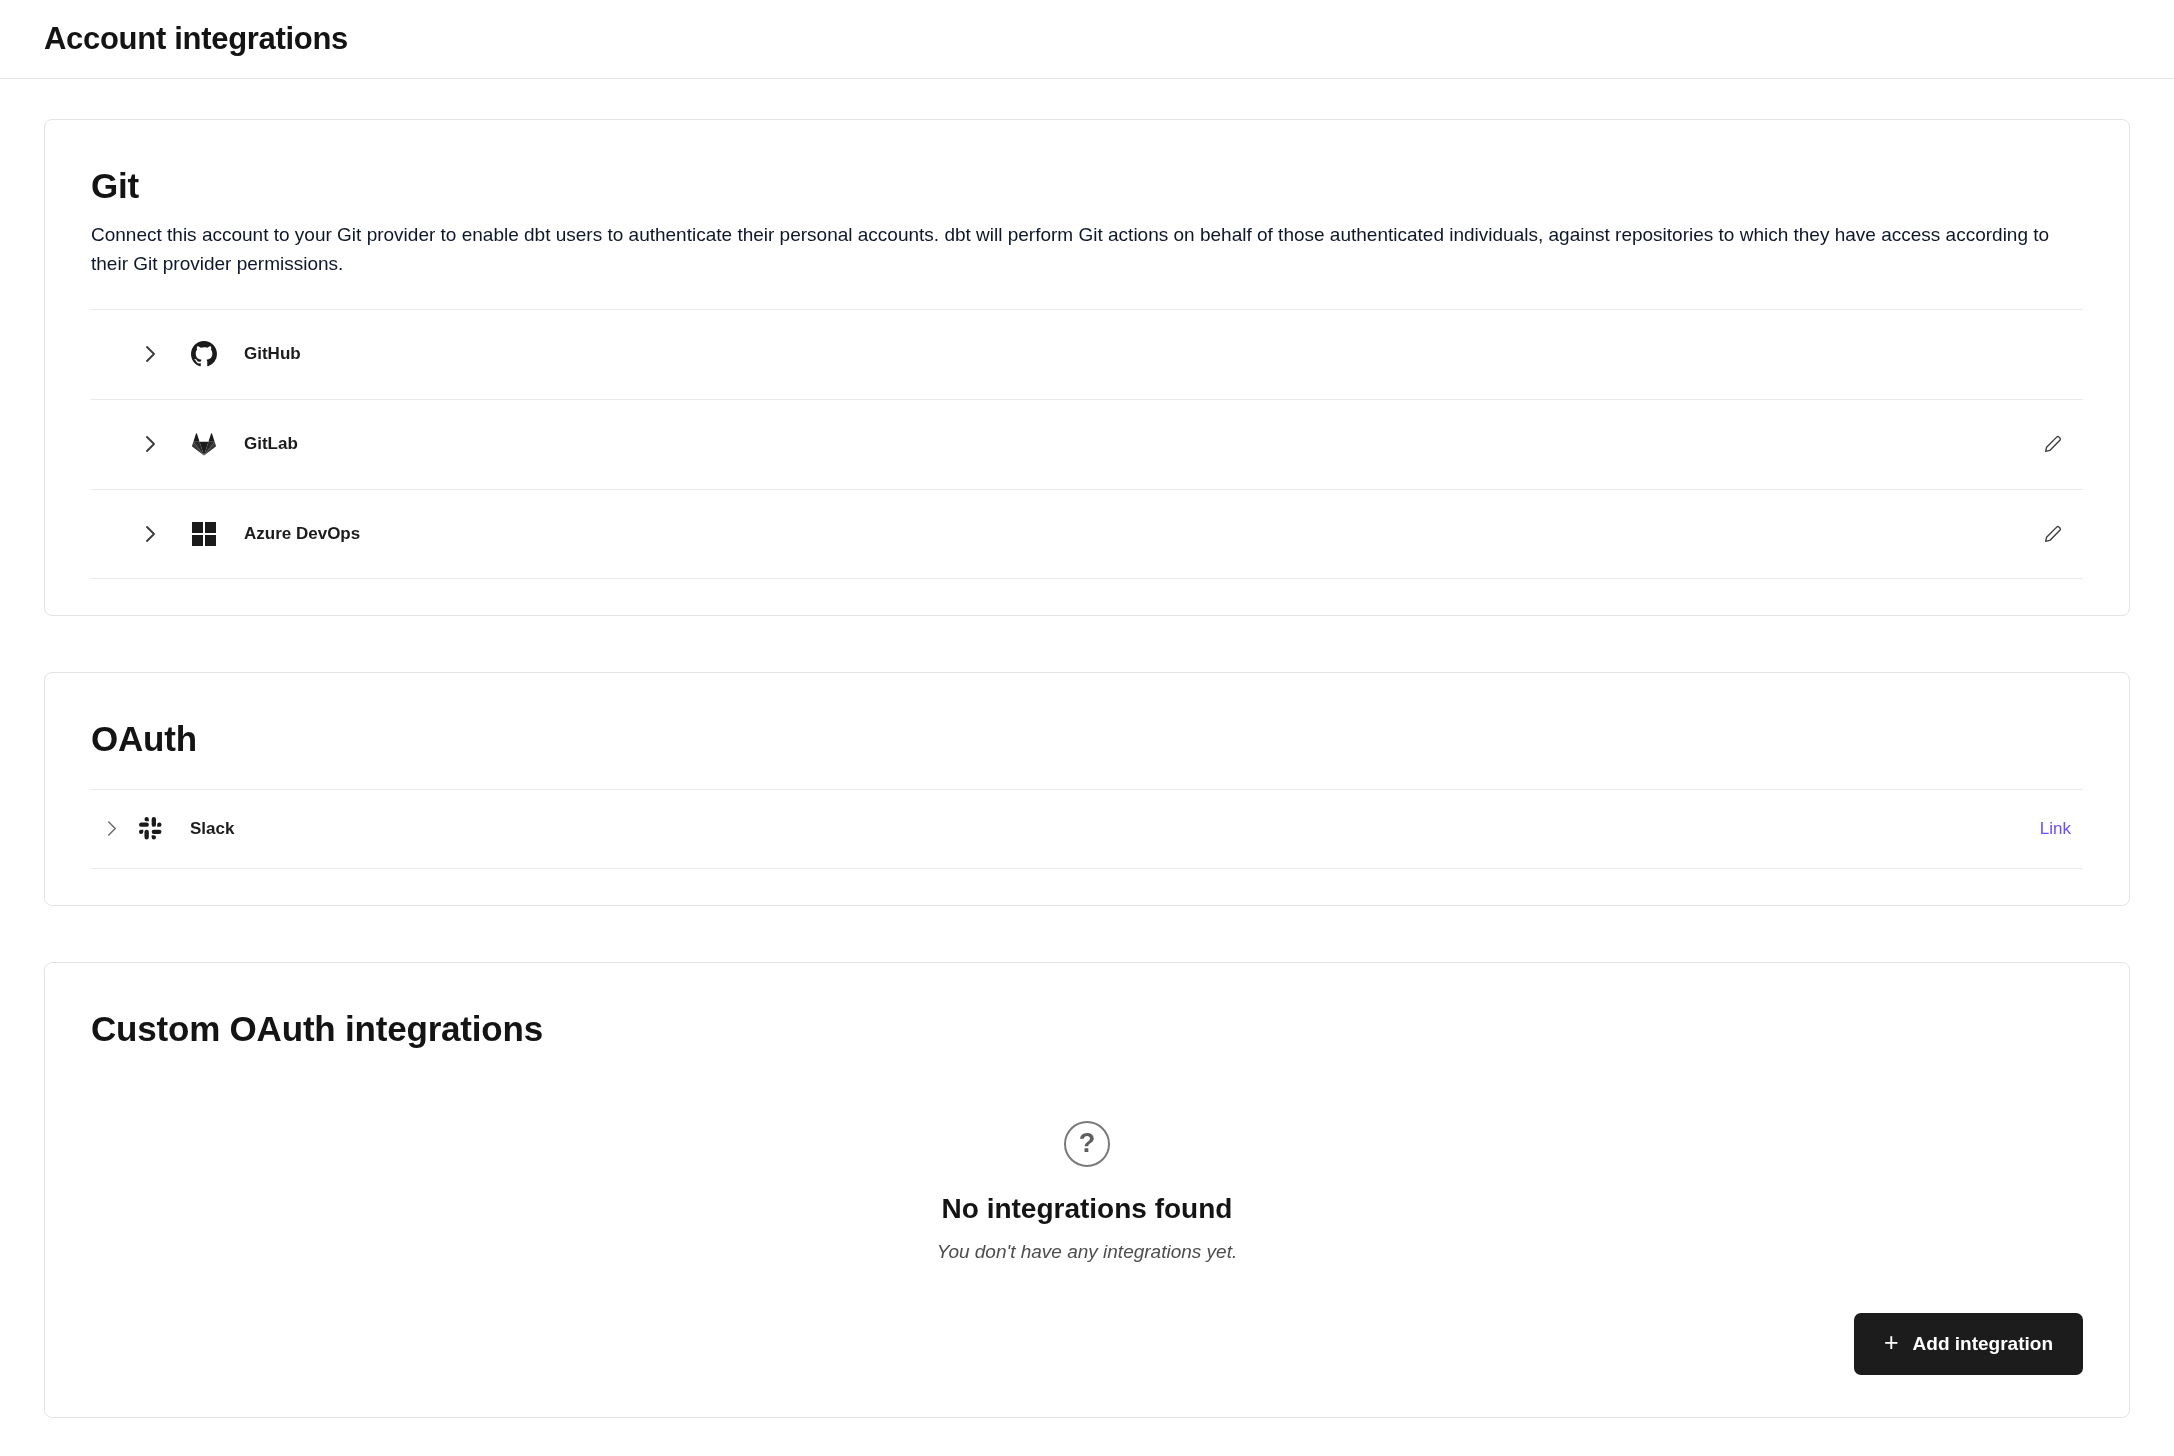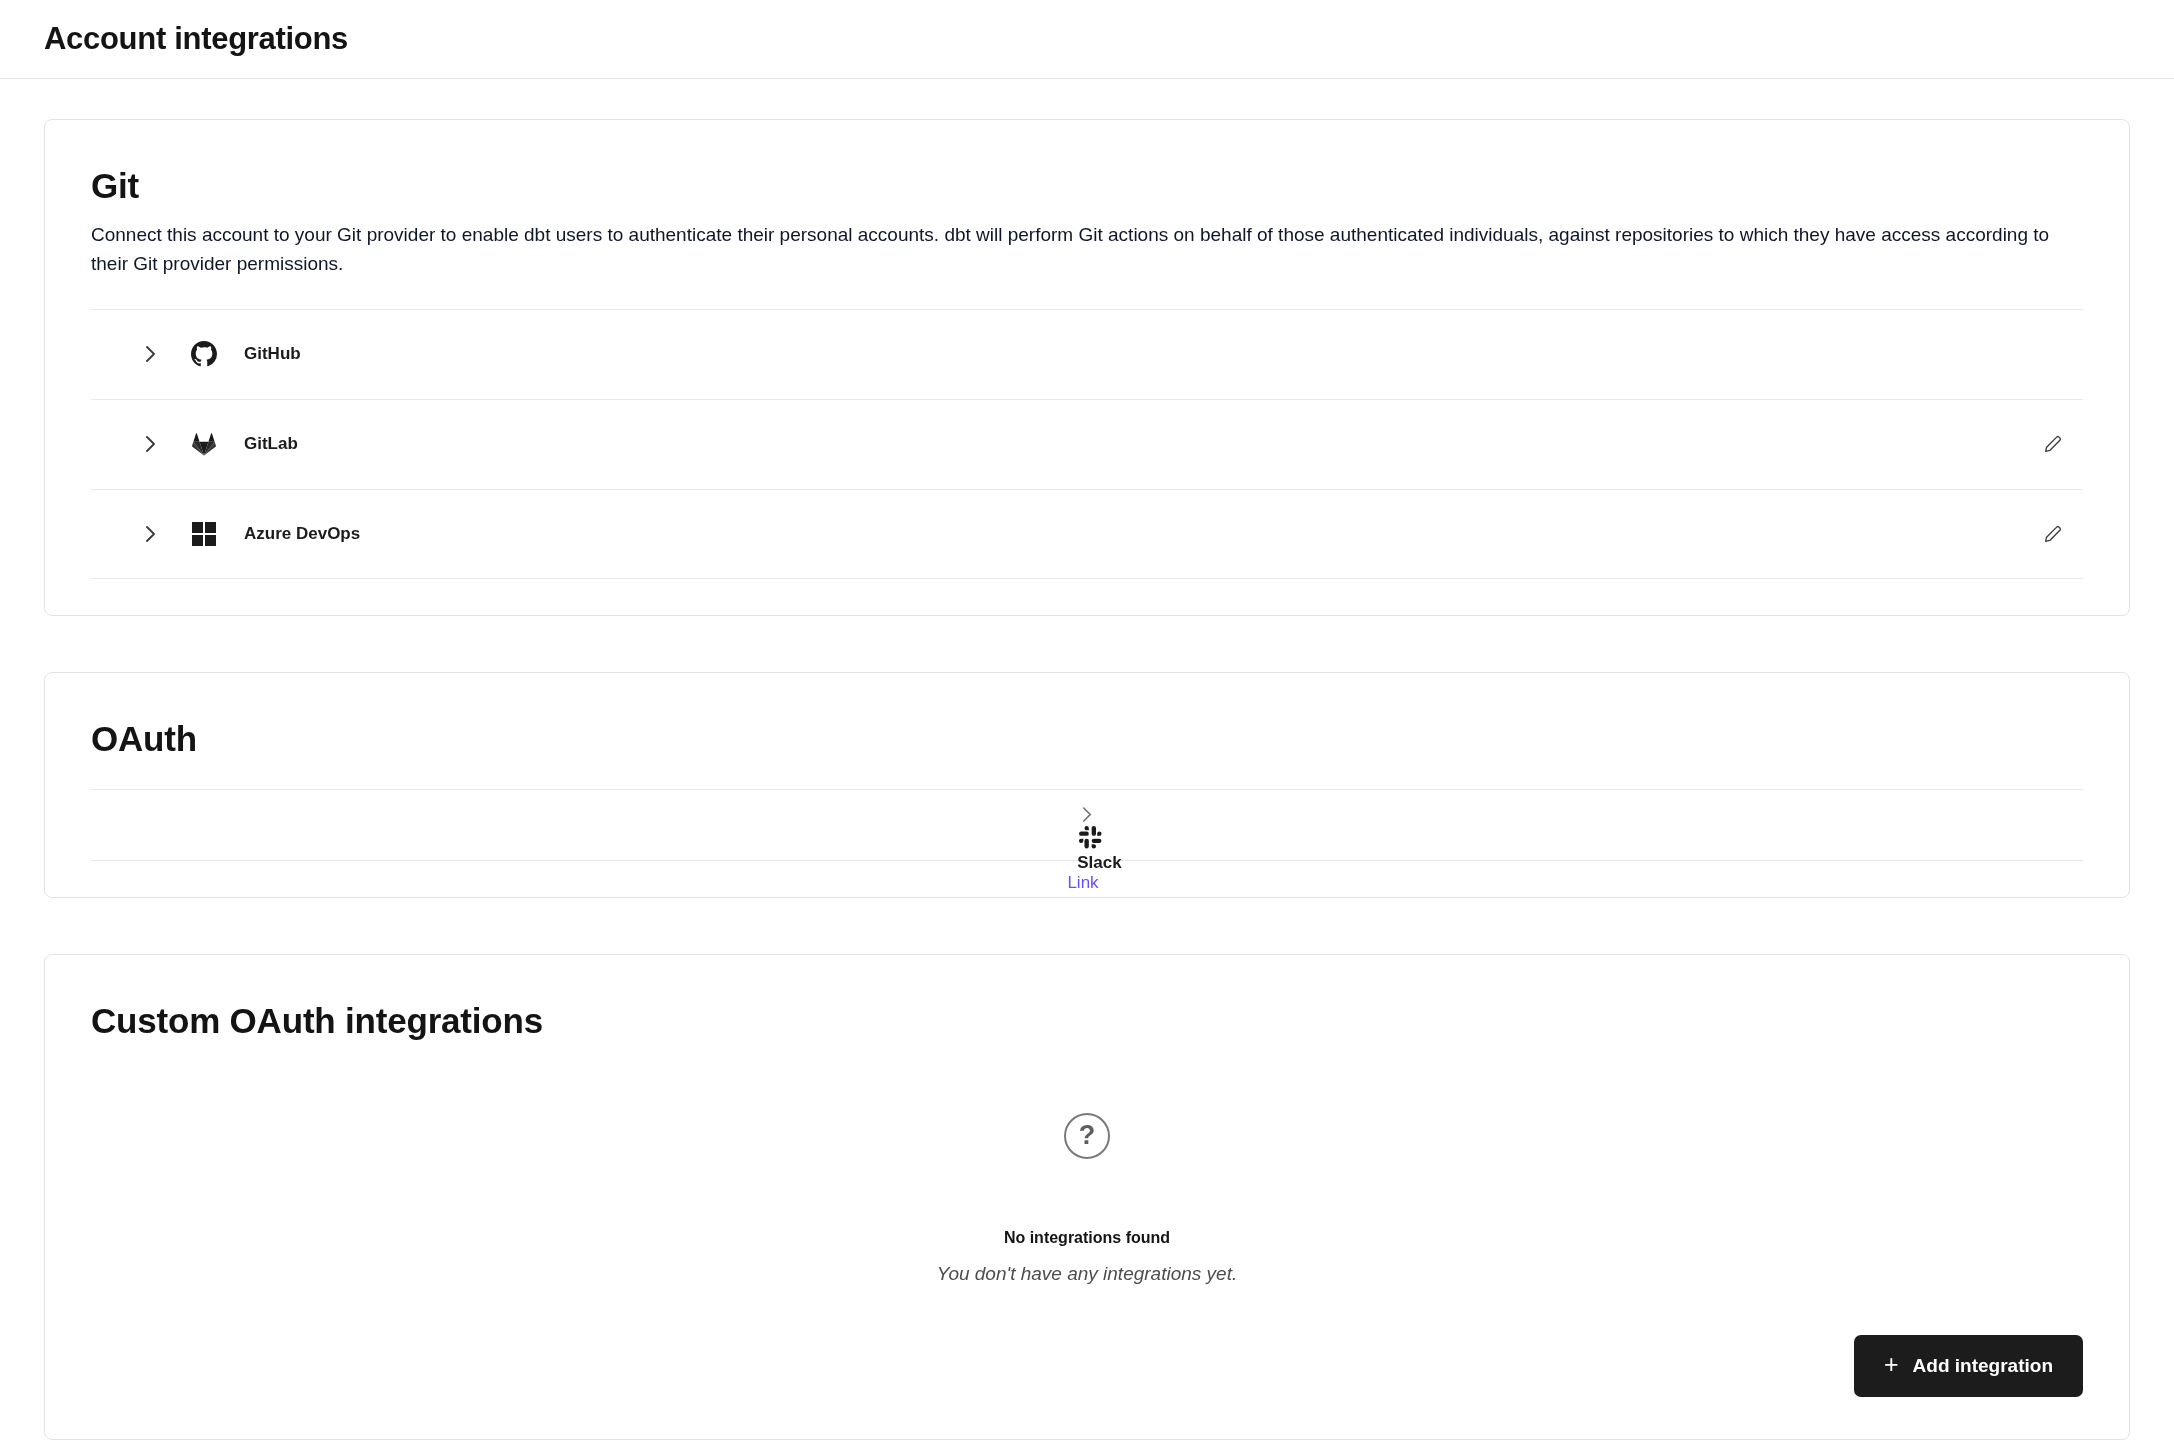--- a/index.html
+++ b/index.html
@@ -127,21 +127,21 @@
 
   .link-action {
     font-size: 17px;
     color: #6b4efc;
     text-decoration: none;
     cursor: pointer;
     margin-right: 8px;
   }
 
   
-  .oauth-rows .row { height: 72px; flex-direction: column; }
+  .oauth-rows .row { height: 80px; }
   .oauth-rows .provider-icon { margin-left: 6px; }
 
   
   .empty-state {
     display: flex;
     flex-direction: column;
     align-items: center;
     justify-content: center;
     padding: 58px 0 10px 0;
   }
@@ -153,25 +153,24 @@
     display: flex;
     align-items: center;
     justify-content: center;
     color: #5e5e5e;
     font-size: 27px;
     font-weight: 600;
     line-height: 1;
     margin-bottom: 26px;
   }
   .empty-title {
-    font-size: 16px;
+    font-size: 28px;
     font-weight: 600;
     color: #141414;
     margin-bottom: 16px;
-    margin-top: 44px;
   }
   .empty-sub {
     font-size: 19px;
     color: #4d4d4d;
     font-style: italic;
   }
 
   .card-actions {
     display: flex;
     justify-content: flex-end;

